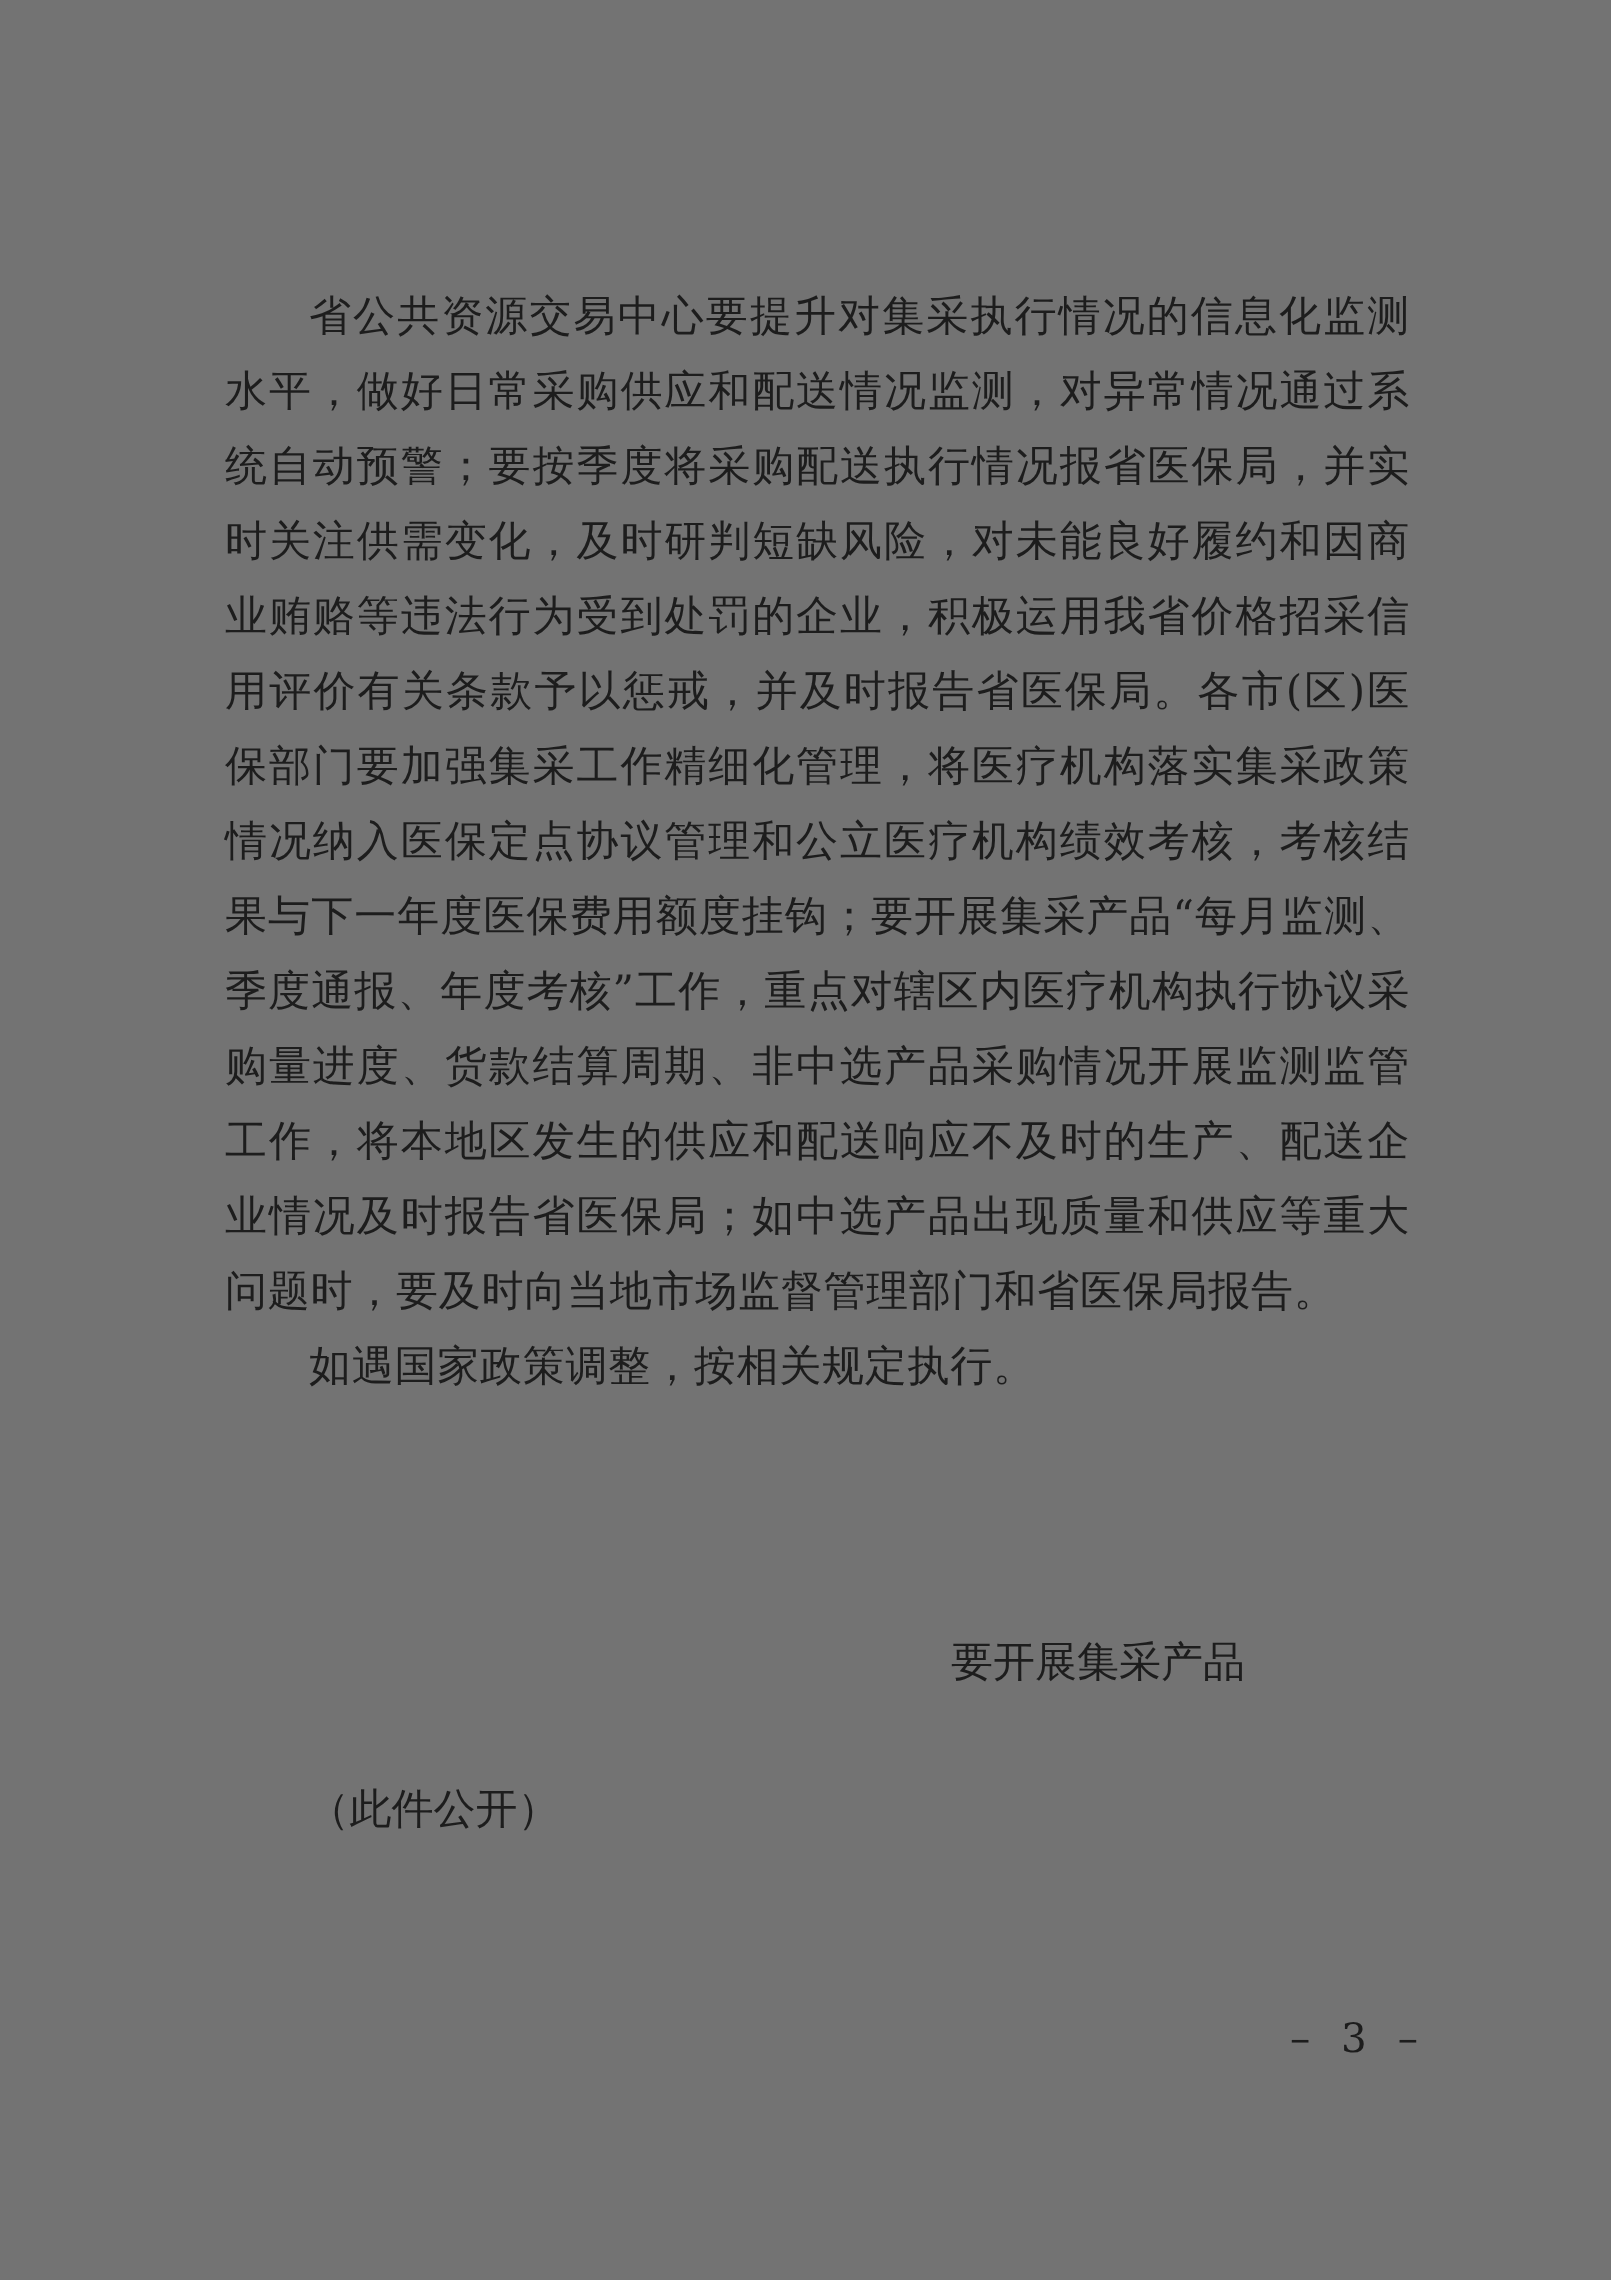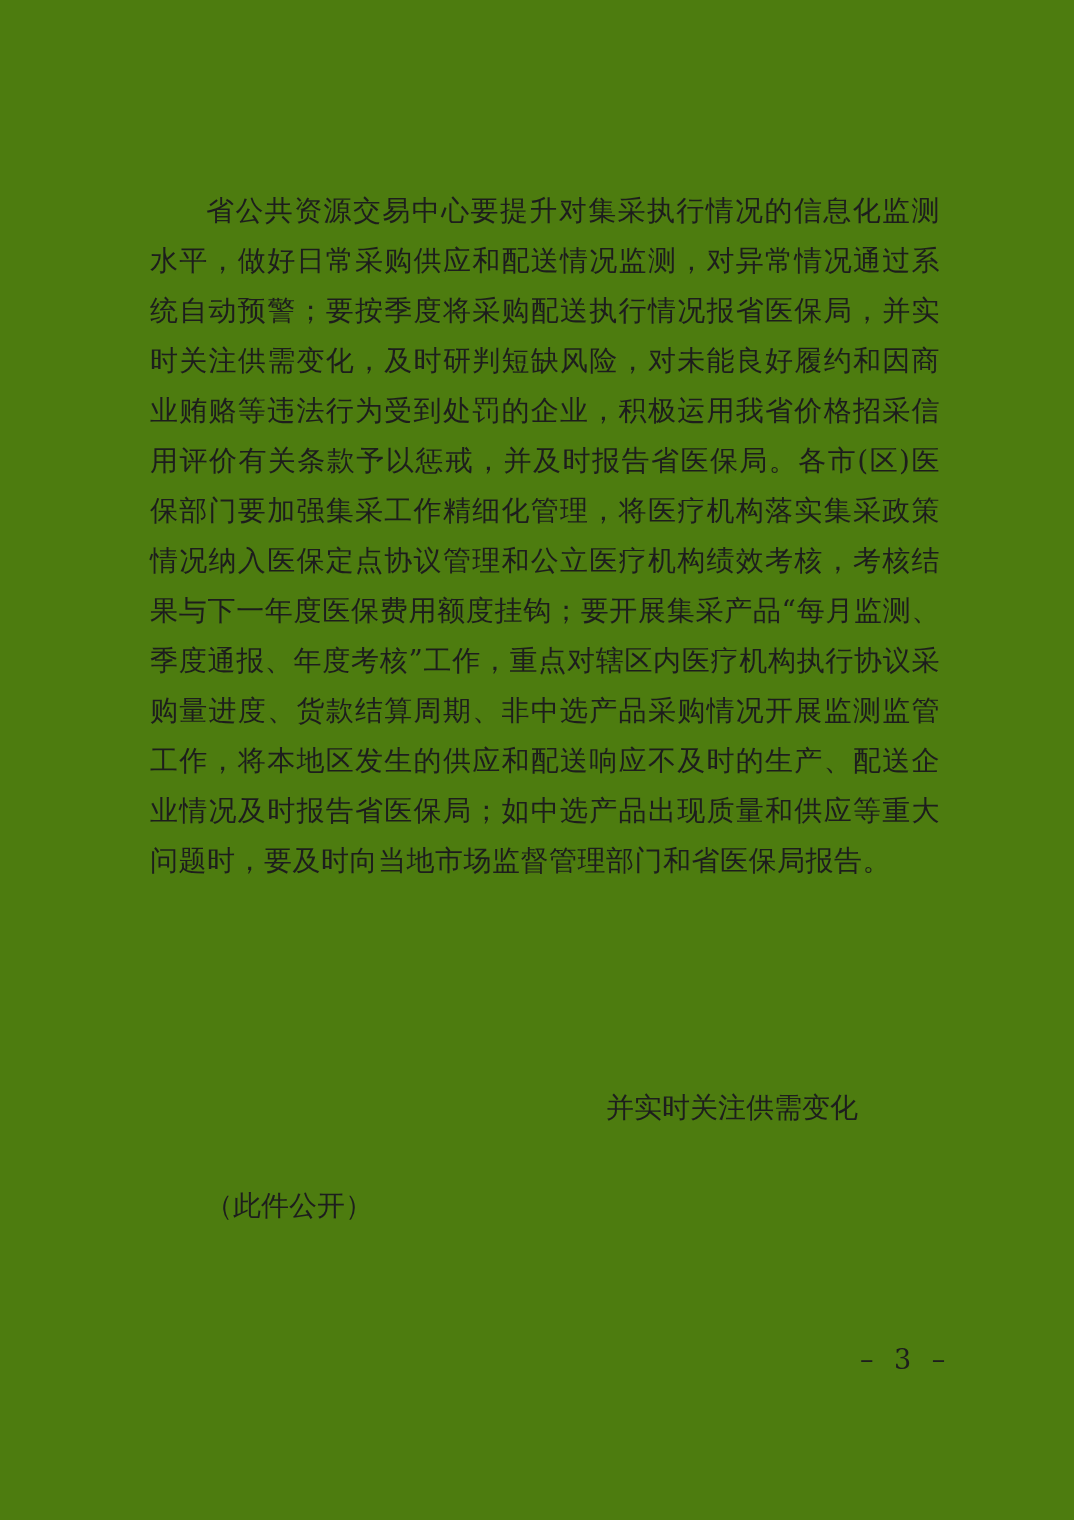--- a/index.html
+++ b/index.html
@@ -4,21 +4,21 @@
 <style>
   html, body {
     margin: 0;
     padding: 0;
     background: #ffffff;
   }
   .page {
     position: relative;
     width: 1074px;
     height: 1520px;
-    background: #4d7c0f;
+    background: #737373;
     margin: 0 auto;
     overflow: hidden;
     font-family: "DejaVu Serif", "Liberation Serif", serif;
     color: #1d1d1d;
   }
   .body-text {
     position: absolute;
     left: 150px;
     top: 186px;
     width: 790px;
@@ -60,23 +60,24 @@
     white-space: nowrap;
   }
 </style>
 </head>
 <body>
 
 <div class="page">
 
   <div class="body-text">
     <p>省公共资源交易中心要提升对集采执行情况的信息化监测水平，做好日常采购供应和配送情况监测，对异常情况通过系统自动预警；要按季度将采购配送执行情况报省医保局，并实时关注供需变化，及时研判短缺风险，对未能良好履约和因商业贿赂等违法行为受到处罚的企业，积极运用我省价格招采信用评价有关条款予以惩戒，并及时报告省医保局。各市(区)医保部门要加强集采工作精细化管理，将医疗机构落实集采政策情况纳入医保定点协议管理和公立医疗机构绩效考核，考核结果与下一年度医保费用额度挂钩；要开展集采产品“每月监测、季度通报、年度考核”工作，重点对辖区内医疗机构执行协议采购量进度、货款结算周期、非中选产品采购情况开展监测监管工作，将本地区发生的供应和配送响应不及时的生产、配送企业情况及时报告省医保局；如中选产品出现质量和供应等重大问题时，要及时向当地市场监督管理部门和省医保局报告。</p>
+    <p>如遇国家政策调整，按相关规定执行。</p>
   </div>
 
   <div class="signature">
-    <div>并实时关注供需变化</div>
+    <div>要开展集采产品</div>
   </div>
 
   <div class="public-note">（此件公开）</div>
 
   <div class="page-number">– 3 –</div>
 
 </div>
 
 </body></html>

